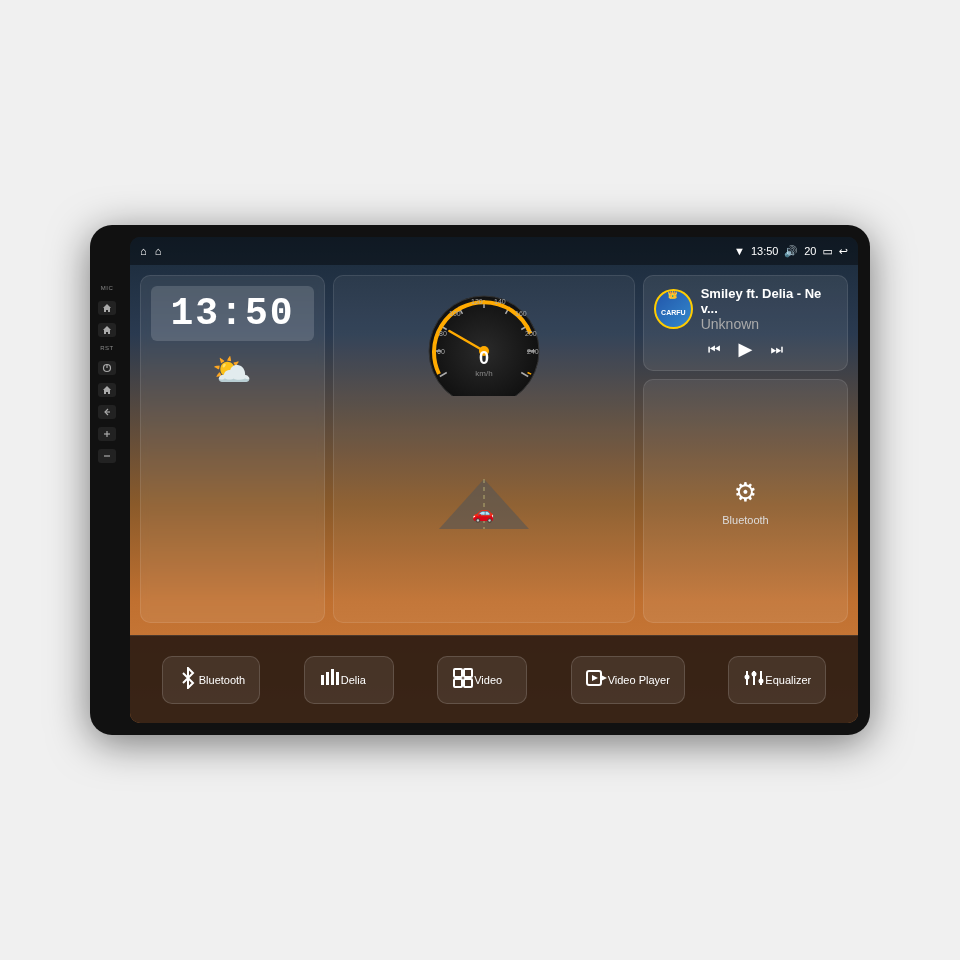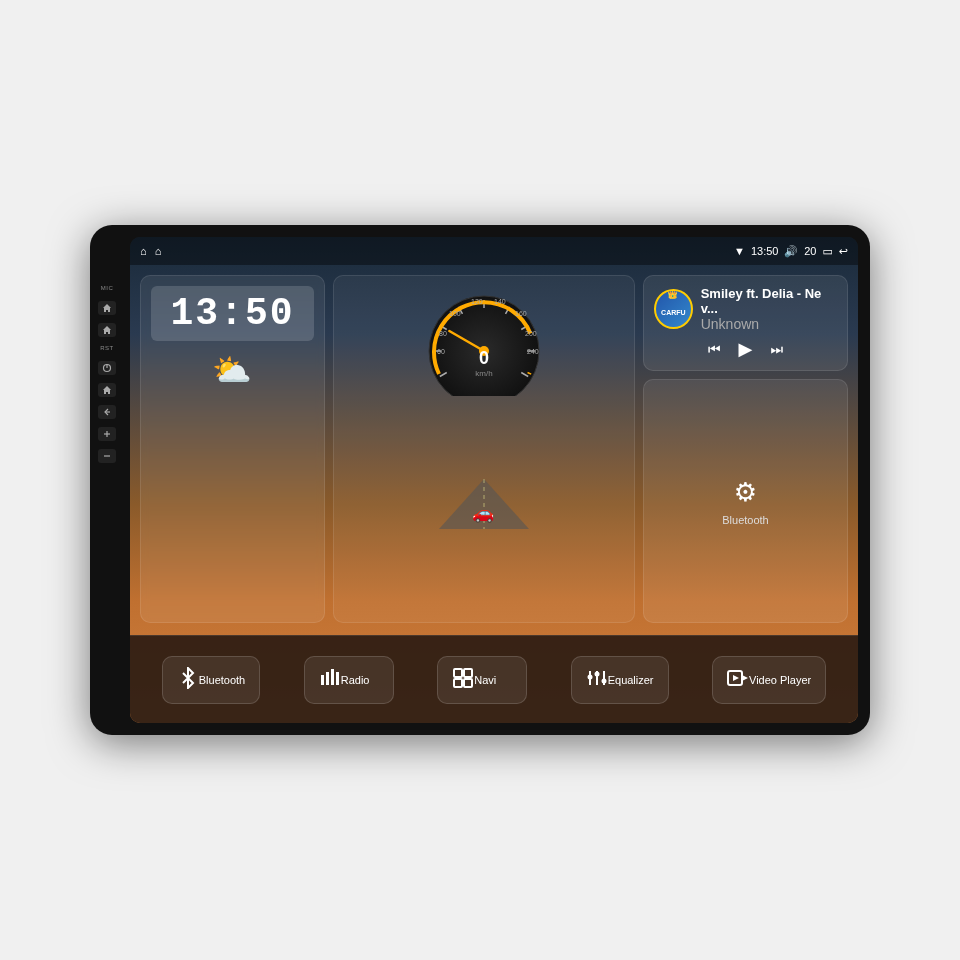--- a/index.html
+++ b/index.html
@@ -467,55 +467,55 @@
 
       <div class="bottom-btn">
         <div class="bottom-icon">
           <svg width="22" height="22" viewBox="0 0 22 22">
             <rect x="2" y="8" width="3" height="10" fill="white"></rect>
             <rect x="7" y="5" width="3" height="13" fill="white"></rect>
             <rect x="12" y="2" width="3" height="16" fill="white"></rect>
             <rect x="17" y="5" width="3" height="13" fill="white"></rect>
           </svg>
         </div>
-        <div class="bottom-label">Radio</div>
+        <div class="bottom-label">Delia</div>
       </div>
 
       <div class="bottom-btn">
         <div class="bottom-icon">
           <svg width="22" height="22" viewBox="0 0 22 22">
             <rect x="2" y="2" width="8" height="8" rx="1" fill="none" stroke="white" stroke-width="2"></rect>
             <rect x="12" y="2" width="8" height="8" rx="1" fill="none" stroke="white" stroke-width="2"></rect>
             <rect x="2" y="12" width="8" height="8" rx="1" fill="none" stroke="white" stroke-width="2"></rect>
             <rect x="12" y="12" width="8" height="8" rx="1" fill="none" stroke="white" stroke-width="2"></rect>
           </svg>
         </div>
-        <div class="bottom-label">Navi</div>
+        <div class="bottom-label">Video</div>
+      </div>
+
+      <div class="bottom-btn">
+        <div class="bottom-icon">
+          <svg width="22" height="22" viewBox="0 0 22 22">
+            <rect x="1" y="4" width="14" height="14" rx="2" fill="none" stroke="white" stroke-width="2"></rect>
+            <polygon points="15,8 21,11 15,14" fill="white"></polygon>
+            <polygon points="6,8 12,11 6,14" fill="white"></polygon>
+          </svg>
+        </div>
+        <div class="bottom-label">Video Player</div>
       </div>
 
       <div class="bottom-btn">
         <div class="bottom-icon">
           <svg width="22" height="22" viewBox="0 0 22 22">
             <line x1="4" y1="4" x2="4" y2="18" stroke="white" stroke-width="2"></line>
             <circle cx="4" cy="10" r="2.5" fill="white"></circle>
             <line x1="11" y1="4" x2="11" y2="18" stroke="white" stroke-width="2"></line>
             <circle cx="11" cy="7" r="2.5" fill="white"></circle>
             <line x1="18" y1="4" x2="18" y2="18" stroke="white" stroke-width="2"></line>
             <circle cx="18" cy="14" r="2.5" fill="white"></circle>
           </svg>
         </div>
         <div class="bottom-label">Equalizer</div>
       </div>
 
-      <div class="bottom-btn">
-        <div class="bottom-icon">
-          <svg width="22" height="22" viewBox="0 0 22 22">
-            <rect x="1" y="4" width="14" height="14" rx="2" fill="none" stroke="white" stroke-width="2"></rect>
-            <polygon points="15,8 21,11 15,14" fill="white"></polygon>
-            <polygon points="6,8 12,11 6,14" fill="white"></polygon>
-          </svg>
-        </div>
-        <div class="bottom-label">Video Player</div>
-      </div>
-
     </div>
   </div>
 </div>
 
 </body></html>

